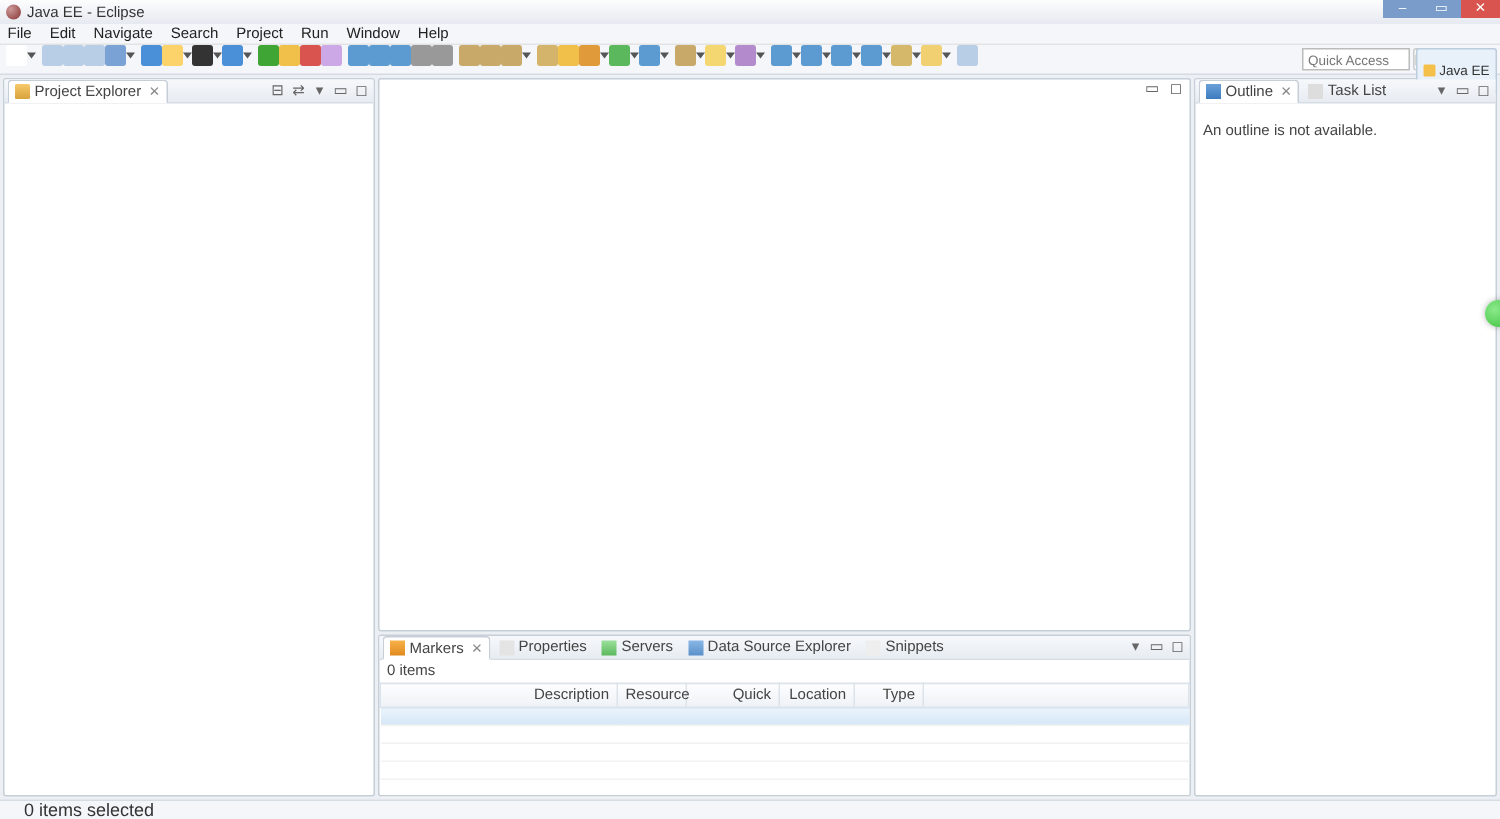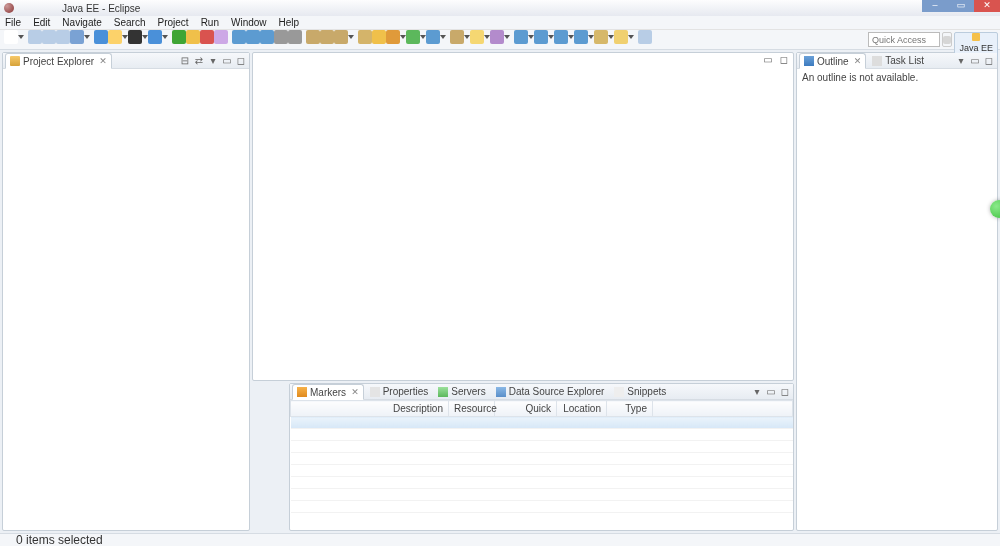--- a/index.html
+++ b/index.html
@@ -1,53 +1,53 @@
 <!DOCTYPE html>
 <html><head>
 <meta charset="utf-8">
 <style>
 * { box-sizing: border-box; margin: 0; padding: 0; }
 body { font-family: "Segoe UI", Tahoma, sans-serif; font-size: 11px; width: 1000px; height: 546px; overflow: hidden; background: #f0f0f0; display: flex; flex-direction: column; }
 .titlebar { height: 16px; background: linear-gradient(to bottom, #fdfdfe, #e6e9f0); display: flex; align-items: center; padding-left: 4px; position: relative; font-size: 10px; }
 .titlebar .app-icon { width: 10px; height: 10px; border-radius: 50%; background: radial-gradient(circle at 30% 30%, #c99, #833); margin-right: 4px; }
-.titlebar .title-text { color: #333; margin-left: 44px; }
+.titlebar .title-text { color: #333; }
 .titlebar .win-controls { position: absolute; right: 0; top: 0; display: flex; height: 12px; }
 .titlebar .win-btn { width: 26px; height: 12px; font-size: 9px; text-align: center; line-height: 10px; color: #fff; }
 .titlebar .min { background: #7a9ccb; }
 .titlebar .max { background: #7a9ccb; }
 .titlebar .close { background: #d9544f; }
 .menubar { height: 14px; background: #f4f6f9; display: flex; align-items: center; padding-left: 0; font-size: 10px; color: #222; gap: 2px; border-bottom: 1px solid #e3e3e3; }
 .menubar .menu { padding: 0 5px; cursor: default; }
 .toolbar { height: 20px; background: #f4f6f9; display: flex; align-items: flex-start; padding: 0 4px; border-bottom: 1px solid #d6dce3; gap: 2px; position: relative; }
 .tb-ico { width: 14px; height: 14px; border-radius: 2px; display: inline-block; }
 .tb-sep { width: 1px; height: 14px; background: #ccc; margin: 0 2px; }
 .tb-drop { width: 6px; height: 14px; display: inline-block; position: relative; }
 .tb-drop::after { content: ''; position: absolute; top: 5px; left: 0; border-left: 3px solid transparent; border-right: 3px solid transparent; border-top: 4px solid #555; }
 .quick-access { position: absolute; right: 60px; top: 2px; width: 72px; height: 15px; border: 1px solid #bbb; background: #fff; font-size: 9px; color: #999; padding: 1px 3px; }
-.persp-btn { position: absolute; right: 2px; top: 2px; display: flex; align-items: center; gap: 2px; border: 1px solid #bcd; background: #e8f0fa; padding: 0 4px; height: 30px; font-size: 9px; color: #333; border-radius: 2px; flex-direction: column; }
+.persp-btn { position: absolute; right: 2px; top: 2px; display: flex; align-items: center; gap: 2px; border: 1px solid #bcd; background: #e8f0fa; padding: 0 4px; height: 30px; font-size: 9px; color: #333; border-radius: 2px; }
 .persp-open { position: absolute; right: 48px; top: 2px; width: 10px; height: 15px; border: 1px solid #ccc; border-radius: 2px; display: flex; align-items: center; justify-content: center; }
 .persp-ico { width: 8px; height: 8px; background: #f5c04a; border-radius: 1px; }
 .workarea { flex: 1; display: flex; background: #ecf0f5; padding: 2px; gap: 2px; min-height: 0; }
 .left-col { width: 248px; display: flex; flex-direction: column; gap: 2px; }
 .right-col { width: 202px; display: flex; flex-direction: column; }
 .center-col { flex: 1; display: flex; flex-direction: column; gap: 2px; min-width: 0; }
 .view { background: #fff; border: 1px solid #c6cfd8; display: flex; flex-direction: column; border-radius: 2px; }
 .view.fill { flex: 1; }
 .view-tabbar { height: 16px; background: linear-gradient(to bottom, #f6f8fb, #e7ecf2); display: flex; align-items: center; padding: 0 2px; font-size: 10px; border-bottom: 1px solid #d6dce3; position: relative; gap: 2px; }
 .view-tab { display: flex; align-items: center; gap: 3px; padding: 0 4px; height: 16px; cursor: default; }
 .view-tab.active { background: #fff; border: 1px solid #c6cfd8; border-bottom: 1px solid #fff; border-radius: 3px 3px 0 0; margin-bottom: -1px; }
 .view-tab .mini-ico { width: 10px; height: 10px; }
 .view-tab .tab-close { font-size: 9px; color: #888; margin-left: 2px; }
 .view-tab .tab-label { color: #444; }
 .view-tb-right { position: absolute; right: 2px; display: flex; gap: 2px; }
 .view-tb-btn { width: 12px; height: 12px; font-size: 10px; color: #666; text-align: center; line-height: 11px; cursor: default; }
-.view-body { flex: 1; padding: 3px 5px; color: #444; font-size: 10px; overflow: hidden; }
+.view-body { flex: 1; padding: 13px 5px; color: #444; font-size: 10px; overflow: hidden; }
 .editor-area { flex: 1; background: #fff; border: 1px solid #c6cfd8; border-radius: 2px; position: relative; }
 .editor-area .ed-controls { position: absolute; top: 1px; right: 3px; display: flex; gap: 4px; }
-.bottom-area { height: 148px; margin-left: 37px; }
+.bottom-area { height: 108px; }
 .bottom-tabs-row { display: flex; align-items: center; gap: 2px; }
 .items-count { padding: 2px 5px; font-size: 10px; color: #444; }
 .table { width: 100%; border-collapse: collapse; table-layout: fixed; font-size: 10px; }
 .table th { text-align: right; font-weight: normal; color: #444; border: 1px solid #dde3ea; background: linear-gradient(to bottom, #fdfdfe, #eef2f7); padding: 2px 5px; height: 13px; }
 .table td { border-bottom: 1px solid #f2f2f2; height: 12px; }
 .table tr.sel td { background: linear-gradient(to bottom, #eaf3fb, #d6e7f7); }
 .statusbar { height: 13px; background: #f4f6f9; border-top: 1px solid #d6dce3; font-size: 12px; color: #333; padding: 0 16px; display: flex; align-items: center; }
 .float-orb { position: absolute; right: -8px; top: 200px; width: 18px; height: 18px; border-radius: 50%; background: radial-gradient(circle at 35% 35%, #8bea8b, #3bbf3b); box-shadow: 0 0 4px rgba(0,0,0,.3); }
 .outline-ico { background: linear-gradient(#6aa0d8,#3d7bbf); }
 .task-ico { background: #ddd; }
@@ -148,20 +148,21 @@
             <span class="mini-ico snip-ico"></span>
             <span class="tab-label">Snippets</span>
           </div>
         </div>
         <div class="view-tb-right">
           <span class="view-tb-btn">▾</span>
           <span class="view-tb-btn">▭</span>
           <span class="view-tb-btn">◻</span>
         </div>
       </div>
+      <div class="items-count">0 items</div>
       <table class="table">
         <colgroup>
             <col style="width:158px">
             <col style="width:46px">
             <col style="width:62px">
             <col style="width:50px">
             <col style="width:46px">
             <col>
           </colgroup>
         <thead>

